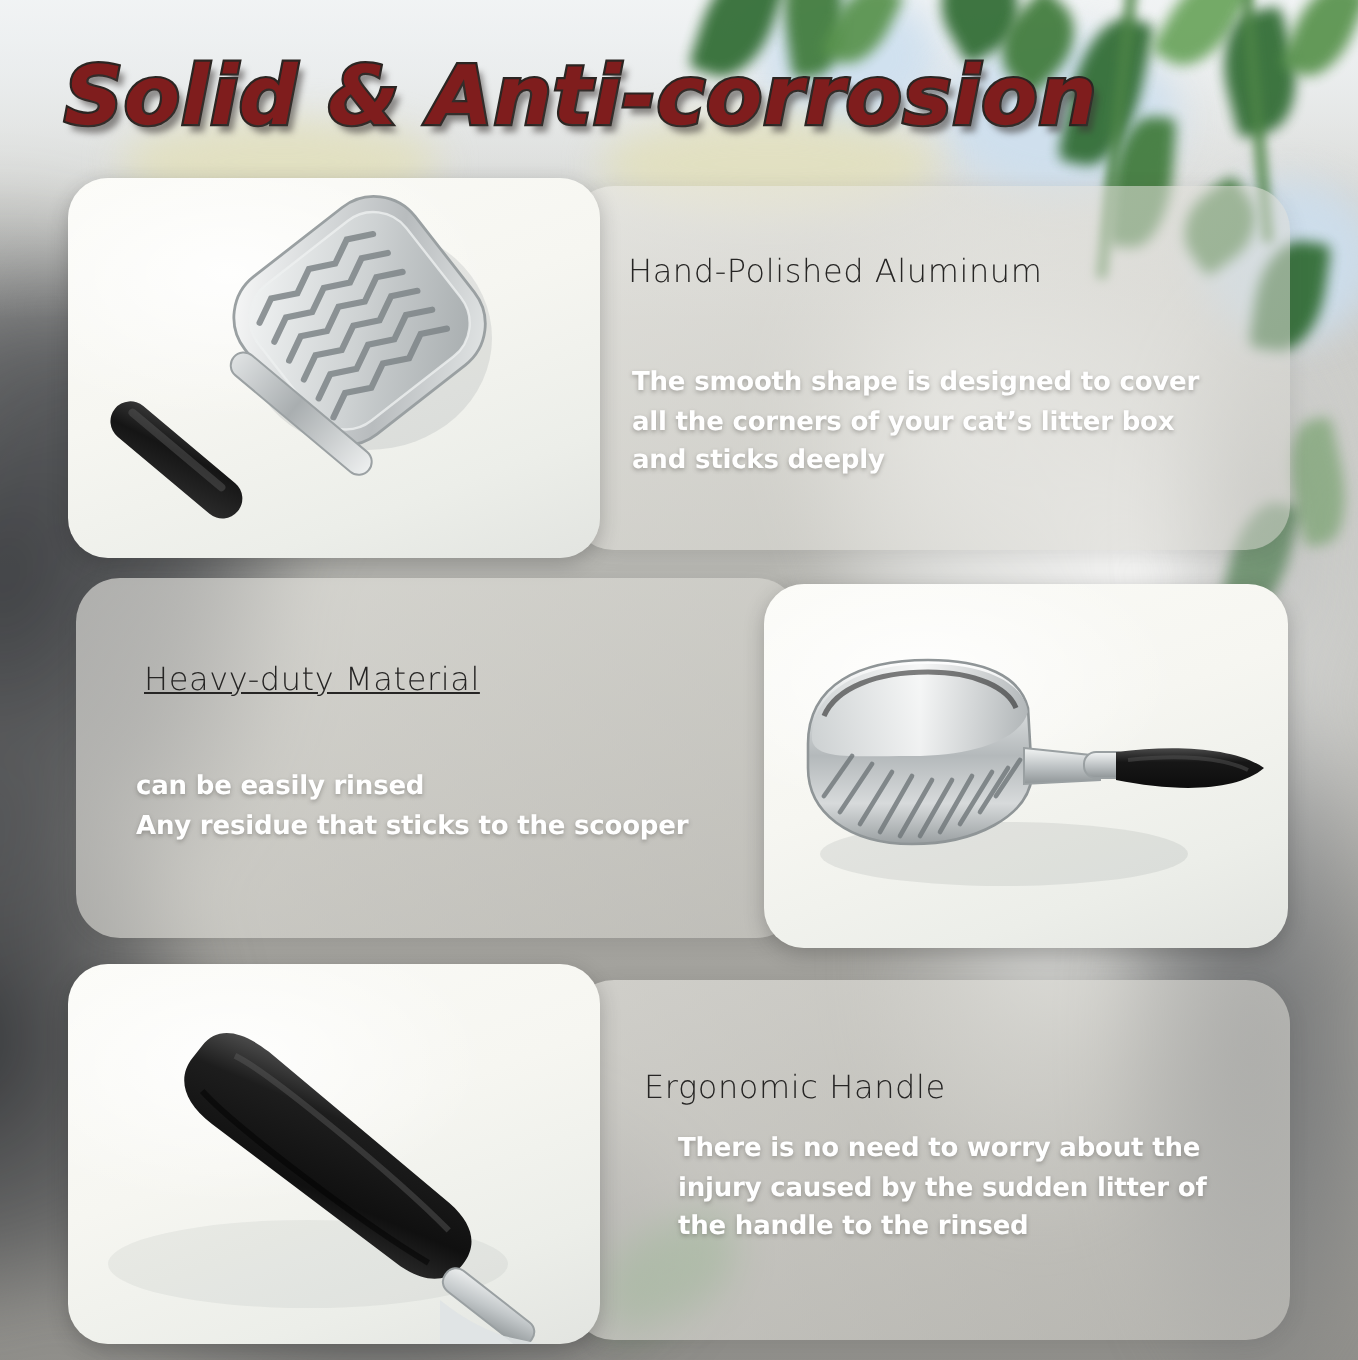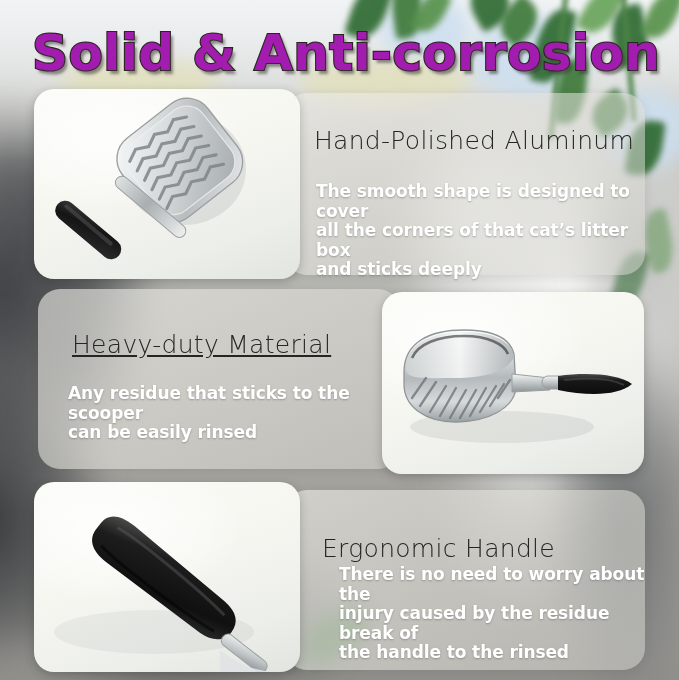--- a/index.html
+++ b/index.html
@@ -54,23 +54,23 @@
   .leaf.l3{background:#2f6b32;}
   .leaf.l4{background:#6aa45c;}
   .stem{position:absolute;background:#4d8446;filter:blur(2.6px);border-radius:3px;}
   .bloom{position:absolute;border-radius:50%;background:rgba(203,222,238,.85);filter:blur(9px);}
   .bloom.warm{background:rgba(226,224,186,.8);}
 
   
   .title{
     position:absolute;left:32px;top:24px;
     font-family:"DejaVu Sans", sans-serif;
-    font-size:50px;font-weight:bold;
+    font-size:41px;font-weight:bold;font-style:italic;
     letter-spacing:.4px;
-    color:#a21caf;
+    color:#7f1d1d;
     -webkit-text-stroke:2.2px #2b2522;
     paint-order:stroke fill;
     text-shadow:3px 4px 3px rgba(60,55,52,.55);
     white-space:nowrap;
   }
 
   
   .panel{
     position:absolute;border-radius:22px;
     background:linear-gradient(135deg, rgba(236,235,230,.62) 0%, rgba(226,225,219,.58) 45%, rgba(214,213,207,.52) 100%);
@@ -84,30 +84,30 @@
   .photo .shine{
     position:absolute;inset:0;
     background:radial-gradient(ellipse 70% 55% at 30% 25%, rgba(255,255,255,.85) 0%, rgba(255,255,255,0) 70%);
     pointer-events:none;
   }
 
   .head{
     position:absolute;
     font-family:"DejaVu Sans", sans-serif;
     font-weight:300;
-    font-size:25px;
+    font-size:16px;
     color:#262524;
     letter-spacing:.3px;
     white-space:nowrap;
   }
   .body{
     position:absolute;
     font-family:"DejaVu Sans", sans-serif;
     font-weight:bold;
-    font-size:17px;
+    font-size:13px;
     line-height:19.5px;
     color:#ffffff;
     text-shadow:0 1px 2px rgba(90,88,85,.45);
     letter-spacing:-.1px;
   }
 
   
   .art{position:absolute;inset:0;}
   svg{display:block;}
 </style>
@@ -202,21 +202,21 @@
       <g transform="rotate(40 80 160)">
         <rect x="8" y="152" width="80" height="20" rx="10" fill="url(#hd1)"></rect>
         <rect x="14" y="156" width="62" height="4" rx="2" fill="#555" opacity=".5"></rect>
       </g>
     </svg>
   </div>
 
   <div class="head" style="left:314px;top:126px;">Hand-Polished Aluminum</div>
   <div class="body" style="left:316px;top:182px;width:320px;">
     <div>The smooth shape is designed to cover</div>
-    <div>all the corners of that cat’s litter box</div>
+    <div>all the corners of your cat’s litter box</div>
     <div>and sticks deeply</div>
   </div>
 
   <div class="panel" style="left:38px;top:289px;width:362px;height:180px;"></div>
 
   <div class="photo" style="left:382px;top:292px;width:262px;height:182px;">
     <div class="shine"></div>
     <svg class="art" viewBox="0 0 262 182" width="262" height="182" aria-hidden="true">
       <defs>
         <linearGradient id="m2" x1="0" y1="0" x2="0" y2="1">
@@ -265,22 +265,22 @@
       <path d="M130 82 L168 86 L168 98 L130 100 Z" fill="url(#sh2)" stroke="#9aa0a2" stroke-width="1"></path>
       <rect x="160" y="84" width="22" height="13" rx="6" fill="url(#sh2)" stroke="#9aa0a2" stroke-width="1"></rect>
 
       <path d="M176 84 C206 80 236 82 250 92 C236 104 206 104 176 98 Z" fill="url(#hd2)"></path>
       <path d="M182 88 C208 85 230 87 242 93" fill="none" stroke="#4e4e4e" stroke-width="2" opacity=".55"></path>
     </svg>
   </div>
 
   <div class="head" style="left:72px;top:330px;text-decoration:underline;">Heavy-duty Material</div>
   <div class="body" style="left:68px;top:384px;width:320px;">
+    <div>can be easily rinsed</div>
     <div>Any residue that sticks to the scooper</div>
-    <div>can be easily rinsed</div>
   </div>
 
   <div class="panel" style="left:285px;top:490px;width:360px;height:180px;"></div>
 
   <div class="photo" style="left:34px;top:482px;width:266px;height:190px;">
     <div class="shine"></div>
     <svg class="art" viewBox="0 0 266 190" width="266" height="190" aria-hidden="true">
       <defs>
         <linearGradient id="hd3" x1="0" y1="0" x2="1" y2="1">
           <stop offset="0%" stop-color="#555555"></stop>
@@ -305,17 +305,17 @@
       <g transform="rotate(38 190 160)">
         <rect x="186" y="150" width="54" height="13" rx="6" fill="url(#sh3)" stroke="#9aa0a2" stroke-width="1"></rect>
       </g>
       <path d="M186 168 C196 176 206 182 218 186 L236 190 L186 190 Z" fill="#dfe3e4" opacity=".9"></path>
     </svg>
   </div>
 
   <div class="head" style="left:322px;top:534px;">Ergonomic Handle</div>
   <div class="body" style="left:339px;top:565px;width:320px;">
     <div>There is no need to worry about the</div>
-    <div>injury caused by the residue break of</div>
+    <div>injury caused by the sudden litter of</div>
     <div>the handle to the rinsed</div>
   </div>
 
 </div>
 
 </body></html>

